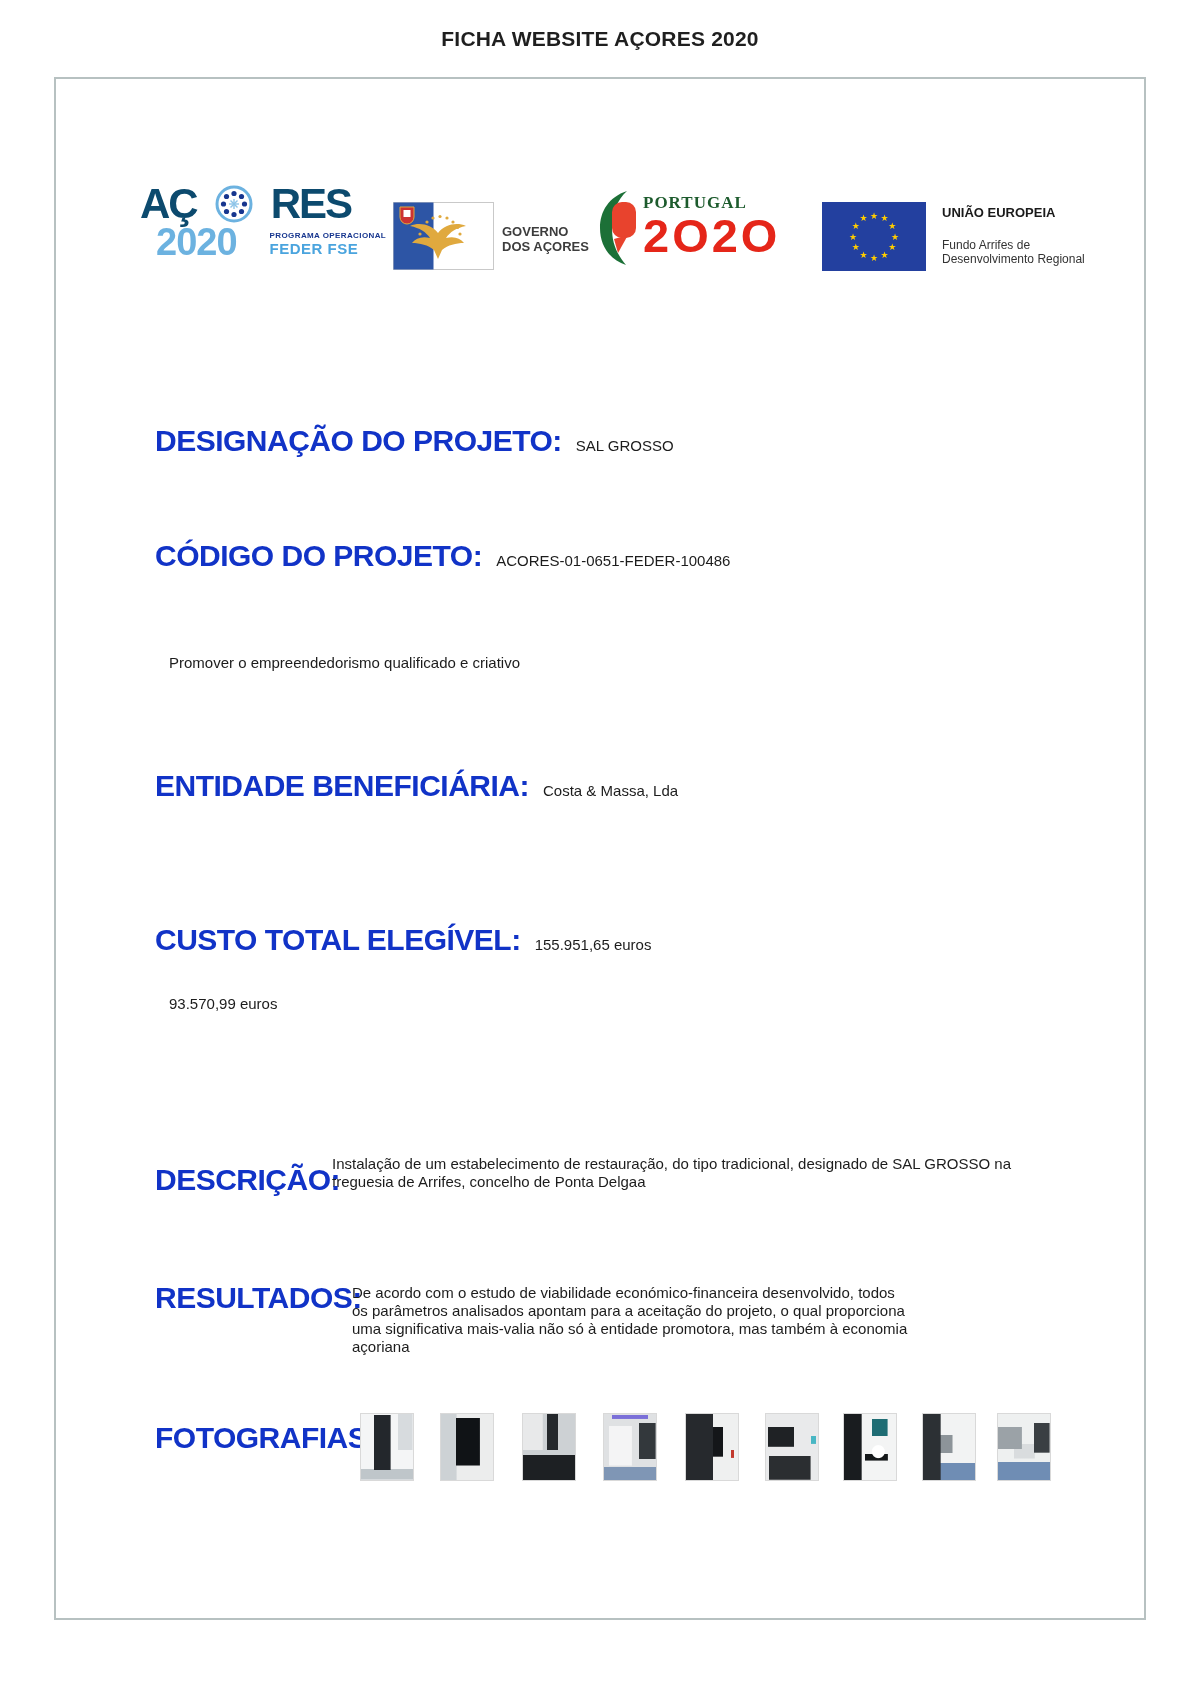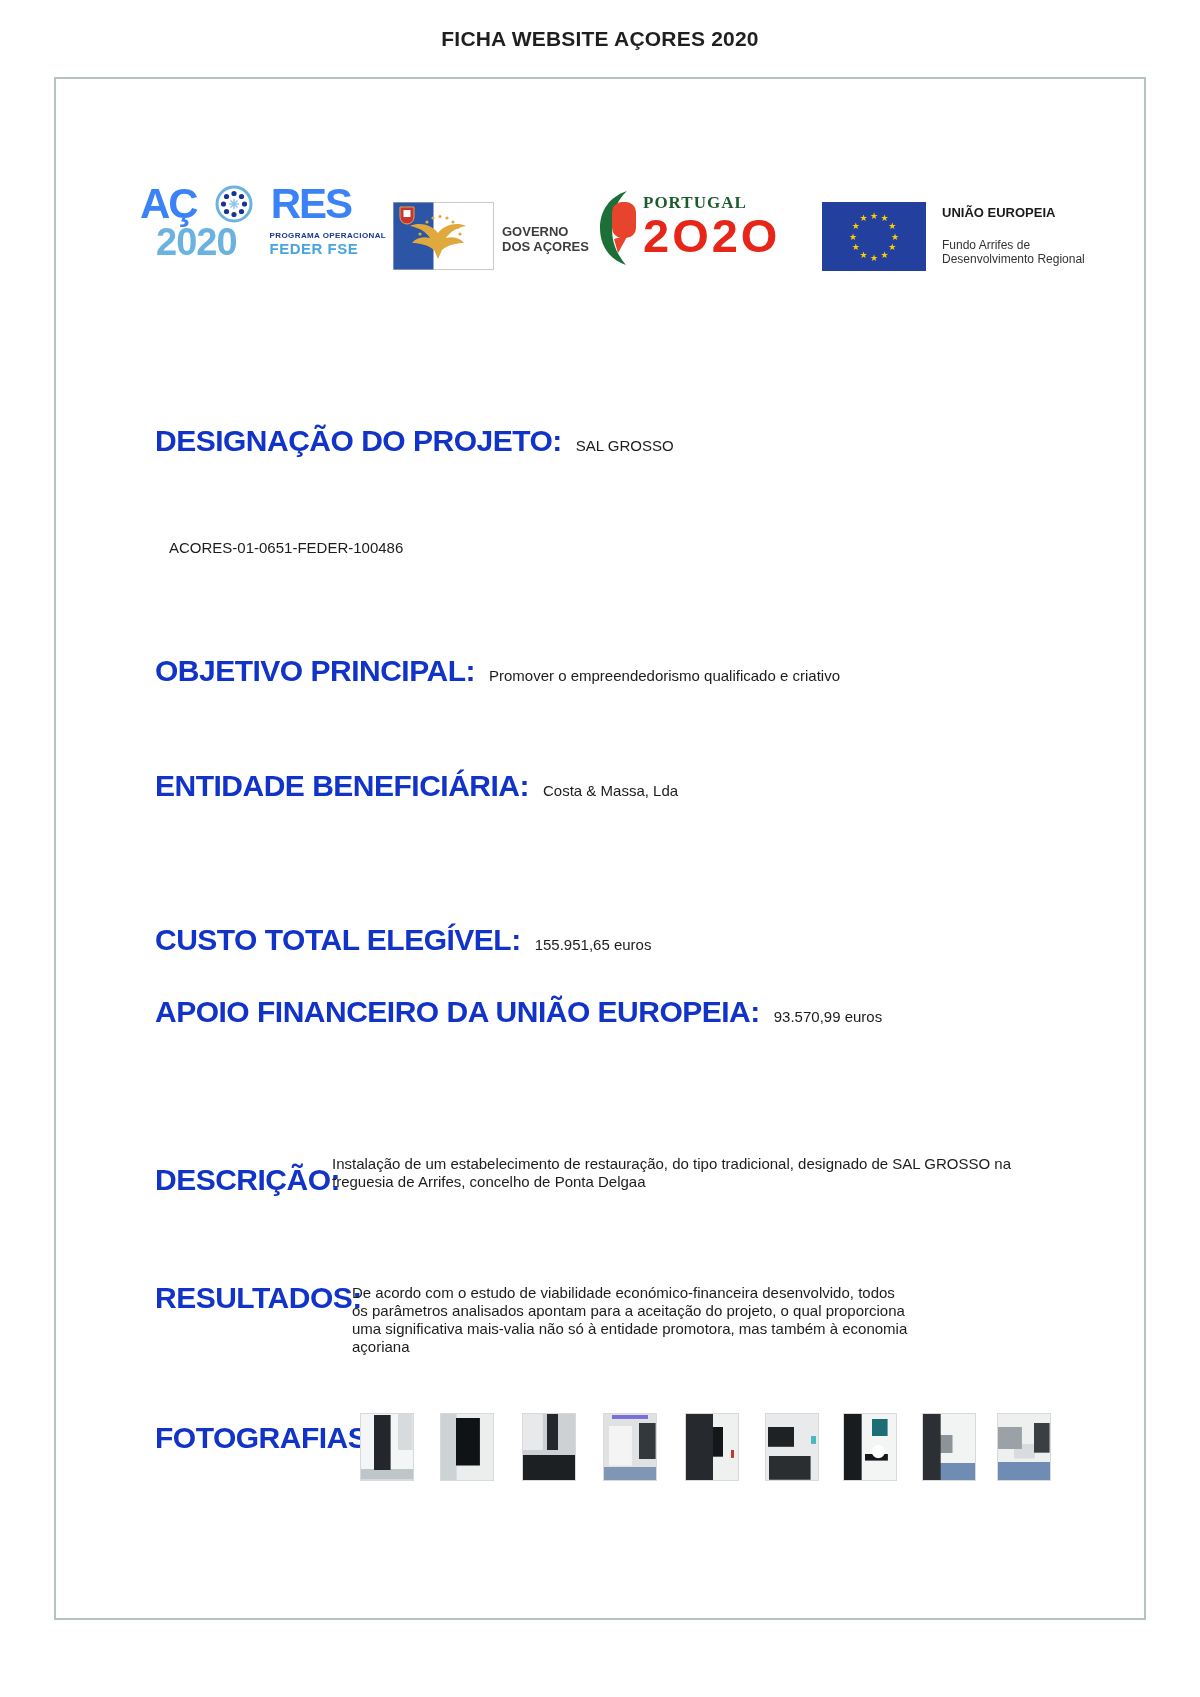--- a/index.html
+++ b/index.html
@@ -15,21 +15,21 @@
   }
 
   .page-frame {
     position:absolute; left:54px; top:77px; width:1092px; height:1543px;
     border:2px solid #b7c1c1; background:#ffffff;
   }
 
   
   .acores-logo { position:absolute; left:140px; top:184px; width:232px; }
   .acores-line1 { display:flex; align-items:center; font-weight:bold;
-    font-size:42px; line-height:40px; letter-spacing:-2px; color:#3b82f6;gap:17px; }
+    font-size:42px; line-height:40px; letter-spacing:-2px; color:#0c4a6e;gap:17px; }
   .acores-medallion { width:38px; height:38px; margin:0 1px; }
   .acores-line2 { display:flex; align-items:flex-end; margin-left:16px; margin-top:2px; }
   .acores-year { font-size:38px; line-height:32px; font-weight:bold; letter-spacing:-1px; color:#6cb2e0; }
   .acores-sub { margin-left:5px; text-align:center; padding-bottom:1px; }
   .acores-program { font-size:8px; font-weight:bold; color:#17368f; letter-spacing:0.4px; white-space:nowrap;padding-left:28px; }
   .acores-fund { font-size:15px; font-weight:bold; color:#4aa4de; letter-spacing:0.5px; }
 
   .azores-flag { position:absolute; left:393px; top:202px; width:101px; height:68px; }
 
   .governo-text { position:absolute; left:502px; top:224px; font-size:13px;
@@ -218,40 +218,39 @@
     <div>Desenvolvimento Regional</div>
   </div>
 </div>
 
 <div class="row" style="top:424px">
   <span class="lbl">DESIGNAÇÃO DO PROJETO:</span>
   <span class="val">SAL GROSSO</span>
 </div>
 
 <div class="row" style="top:539px">
+  <span class="lbl">CÓDIGO DO PROJETO:</span>
   <span class="val">ACORES-01-0651-FEDER-100486</span>
 </div>
 
 <div class="row" style="top:654px">
-  <span class="lbl">OBJETIVO PRINCIPAL:</span>
   <span class="val">Promover o empreendedorismo qualificado e criativo</span>
 </div>
 
 <div class="row" style="top:769px">
   <span class="lbl">ENTIDADE BENEFICIÁRIA:</span>
   <span class="val">Costa &amp; Massa, Lda</span>
 </div>
 
 <div class="row" style="top:923px">
   <span class="lbl">CUSTO TOTAL ELEGÍVEL:</span>
   <span class="val">155.951,65 euros</span>
 </div>
 
 <div class="row" style="top:995px">
-  <span class="lbl">APOIO FINANCEIRO DA UNIÃO EUROPEIA:</span>
   <span class="val">93.570,99 euros</span>
 </div>
 
 <div class="row-multi" id="row-descricao">
   <span class="lbl">DESCRIÇÃO:</span>
   <span class="val">Instalação de um estabelecimento de restauração, do tipo tradicional, designado de SAL GROSSO na freguesia de Arrifes, concelho de Ponta Delgaa</span>
 </div>
 
 <div class="row-multi" id="row-resultados">
   <span class="lbl">RESULTADOS:</span>

